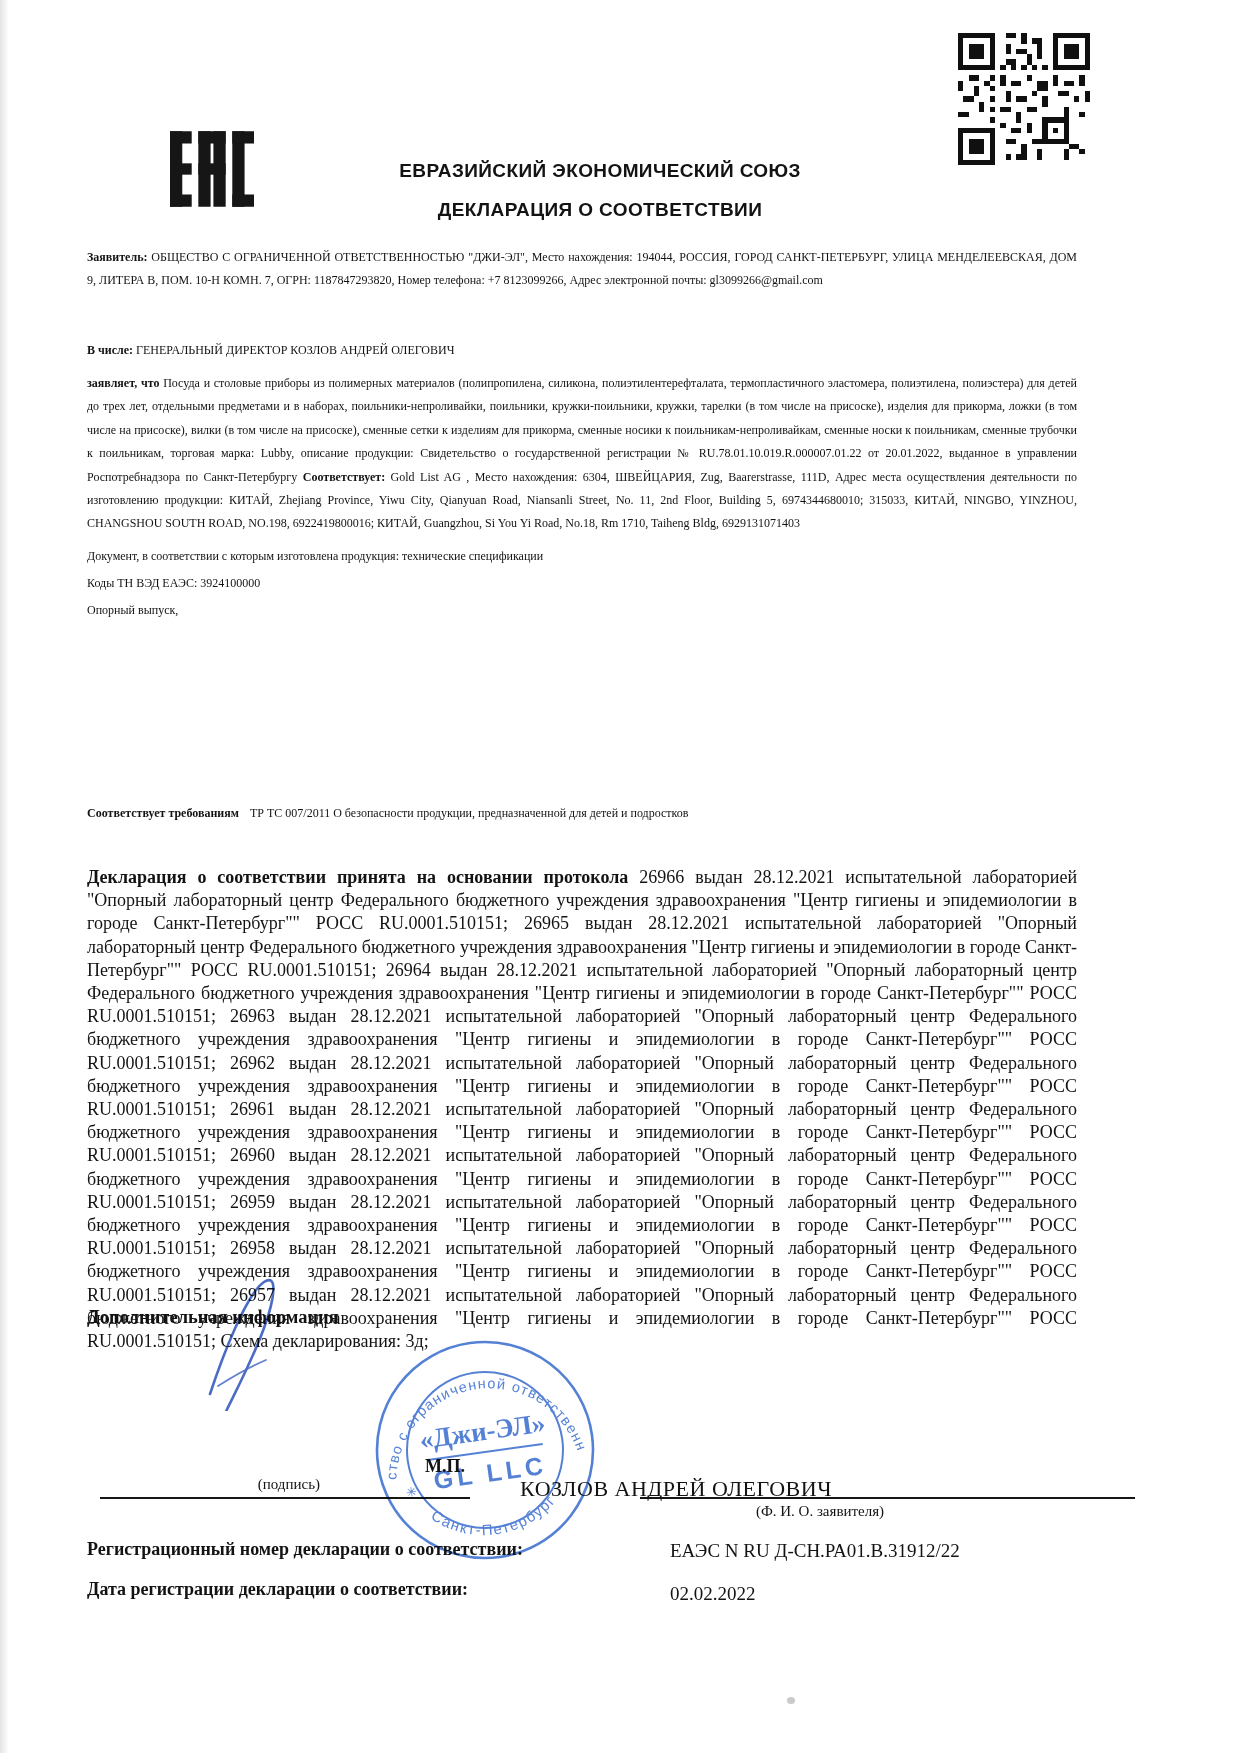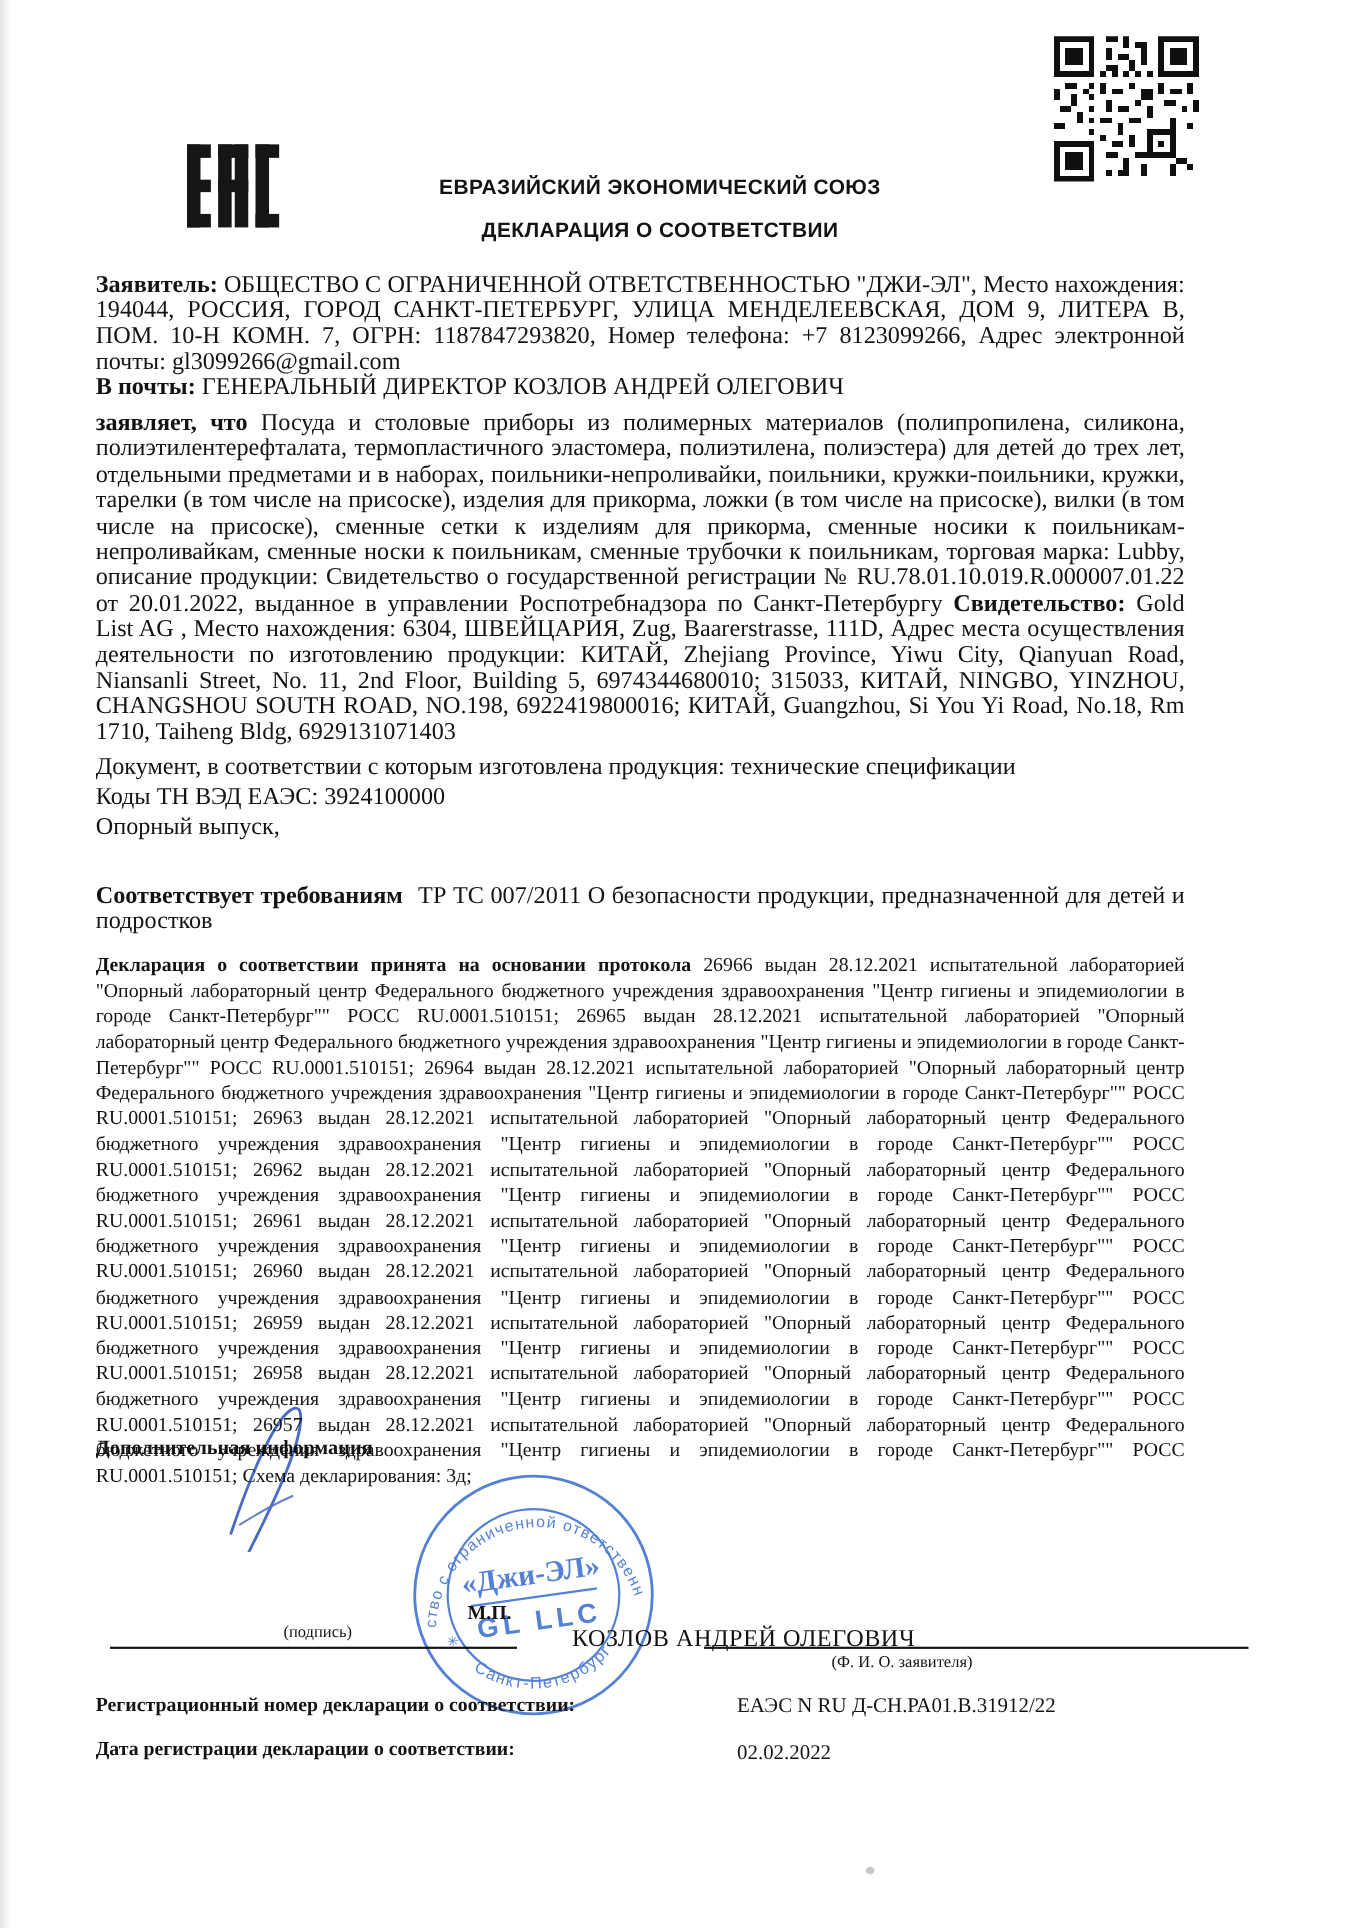--- a/index.html
+++ b/index.html
@@ -13,21 +13,21 @@
   .just{text-align:justify;margin:0;}
   .sans{font-family:"Liberation Sans", sans-serif;}
 
   .edge-left{left:0;top:0;width:9px;height:100%;
     background:linear-gradient(to right,#cfcfcf,rgba(255,255,255,0));opacity:.55;}
 
   .title-wrap{left:85px;width:1030px;text-align:center;}
   .title1{top:160px;font-size:19px;font-weight:bold;letter-spacing:.4px;}
   .title2{top:199px;font-size:19px;font-weight:bold;letter-spacing:.4px;}
 
-  .body-block{left:87px;width:990px;font-size:22px;line-height:23.4px;}
+  .body-block{left:87px;width:990px;font-size:12px;line-height:23.4px;}
   .p-applicant{top:246px;}
   .p-repr{top:339px;}
   .p-declares{top:372px;}
   .doc-lines{line-height:27px;}
   .doc-lines .dl-first{margin-top:7px;}
   .p-compliance{top:802px;}
   .p-compliance .b{margin-right:8px;}
   .p-basis{top:866px;font-size:18px;line-height:23.2px;}
   .p-additional{top:1306px;font-size:18.5px;}
   .p-validity{top:1400px;font-size:18px;}
@@ -106,29 +106,29 @@
 
   <div class="abs title-wrap title2 sans">ДЕКЛАРАЦИЯ О СООТВЕТСТВИИ</div>
   <div class="abs title-wrap title1 sans">ЕВРАЗИЙСКИЙ ЭКОНОМИЧЕСКИЙ СОЮЗ</div>
 
   <p class="abs body-block p-applicant just">
     <span class="b">Заявитель:</span>
     <span>ОБЩЕСТВО С ОГРАНИЧЕННОЙ ОТВЕТСТВЕННОСТЬЮ "ДЖИ-ЭЛ", Место нахождения: 194044, РОССИЯ, ГОРОД САНКТ-ПЕТЕРБУРГ, УЛИЦА МЕНДЕЛЕЕВСКАЯ, ДОМ 9, ЛИТЕРА В, ПОМ. 10-Н КОМН. 7, ОГРН: 1187847293820, Номер телефона: +7 8123099266, Адрес электронной почты: gl3099266@gmail.com</span>
   </p>
 
   <p class="abs body-block p-repr just">
-    <span class="b">В почты:</span>
+    <span class="b">В числе:</span>
     <span>ГЕНЕРАЛЬНЫЙ ДИРЕКТОР КОЗЛОВ АНДРЕЙ ОЛЕГОВИЧ</span>
   </p>
 
   <div class="abs body-block p-declares">
     <p class="just">
       <span class="b">заявляет, что</span>
       <span>Посуда и столовые приборы из полимерных материалов (полипропилена, силикона, полиэтилентерефталата, термопластичного эластомера, полиэтилена, полиэстера) для детей до трех лет, отдельными предметами и в наборах, поильники-непроливайки, поильники, кружки-поильники, кружки, тарелки (в том числе на присоске), изделия для прикорма, ложки (в том числе на присоске), вилки (в том числе на присоске), сменные сетки к изделиям для прикорма, сменные носики к поильникам-непроливайкам, сменные носки к поильникам, сменные трубочки к поильникам, торговая марка: Lubby, описание продукции: Свидетельство о государственной регистрации № RU.78.01.10.019.R.000007.01.22 от 20.01.2022, выданное в управлении Роспотребнадзора по Санкт-Петербургу</span>
-      <span class="b">Свидетельство:</span>
+      <span class="b">Соответствует:</span>
       <span>Gold List AG , Место нахождения: 6304, ШВЕЙЦАРИЯ, Zug, Baarerstrasse, 111D, Адрес места осуществления деятельности по изготовлению продукции: КИТАЙ, Zhejiang Province, Yiwu City, Qianyuan Road, Niansanli Street, No. 11, 2nd Floor, Building 5, 6974344680010; 315033, КИТАЙ, NINGBO, YINZHOU, CHANGSHOU SOUTH ROAD, NO.198, 6922419800016; КИТАЙ, Guangzhou, Si You Yi Road, No.18, Rm 1710, Taiheng Bldg, 6929131071403</span>
     </p>
     <div class="doc-lines">
       <div class="dl-first">Документ, в соответствии с которым изготовлена продукция: технические спецификации</div>
       <div>Коды ТН ВЭД ЕАЭС: 3924100000</div>
       <div>Опорный выпуск,</div>
     </div>
   </div>
 
   <p class="abs body-block p-compliance just">

